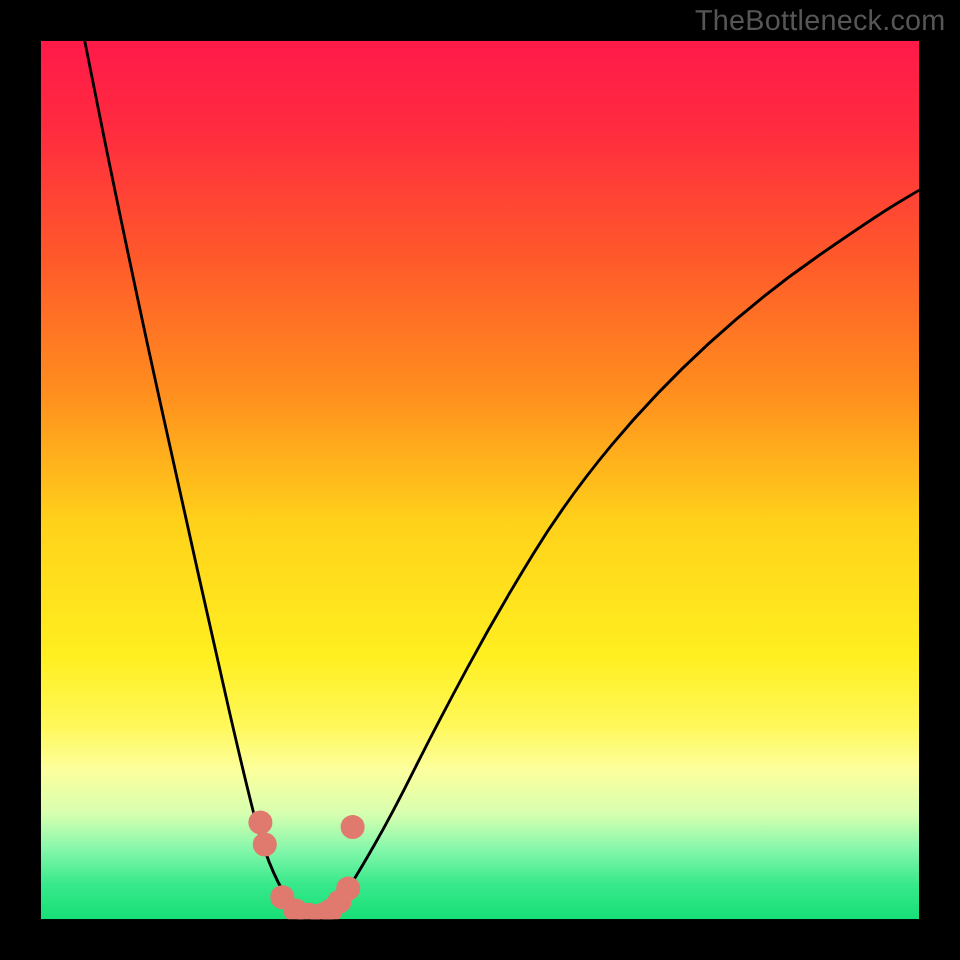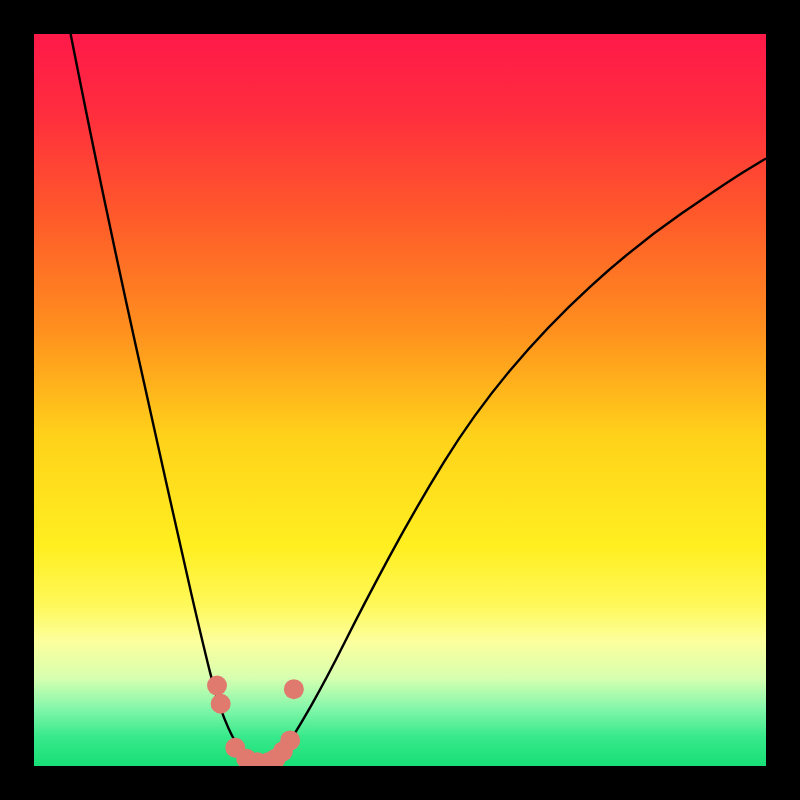--- a/index.html
+++ b/index.html
@@ -42,20 +42,21 @@
   .overlay-svg {
     position: absolute;
     inset: 0;
   }
 </style>
 </head>
 <body>
 
 <div class="frame">
 
+  <div class="watermark">TheBottleneck.com</div>
 
   <div class="plot-area">
     <svg class="gradient" viewBox="0 0 732 732" preserveAspectRatio="none" width="732" height="732">
       <defs>
         <linearGradient id="bg-grad" x1="0" y1="0" x2="0" y2="1">
             <stop offset="0%" stop-color="#ff1a49"></stop>
             <stop offset="10%" stop-color="#ff2b3f"></stop>
             <stop offset="25%" stop-color="#ff5a2a"></stop>
             <stop offset="40%" stop-color="#ff8e1e"></stop>
             <stop offset="55.00000000000001%" stop-color="#ffd21a"></stop>

